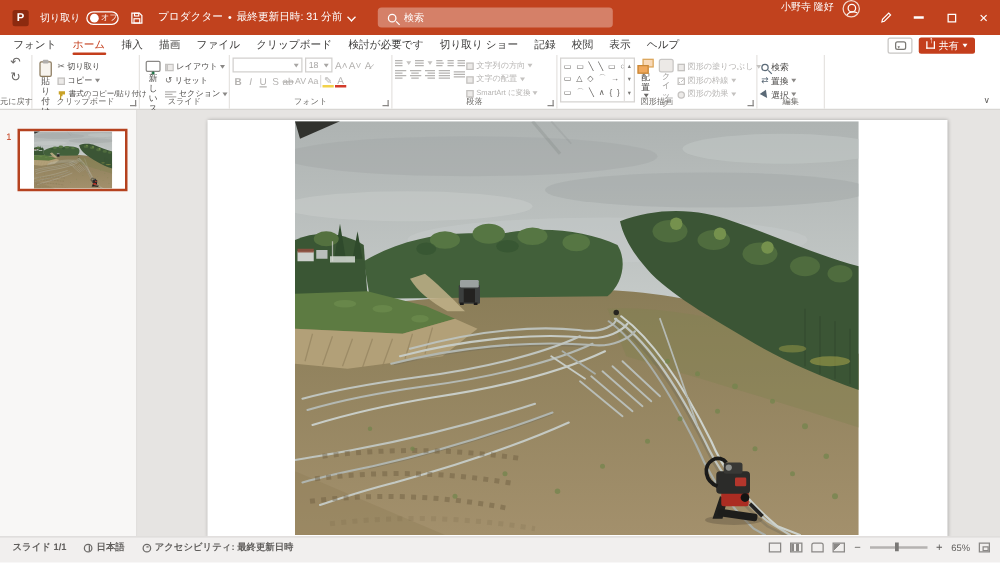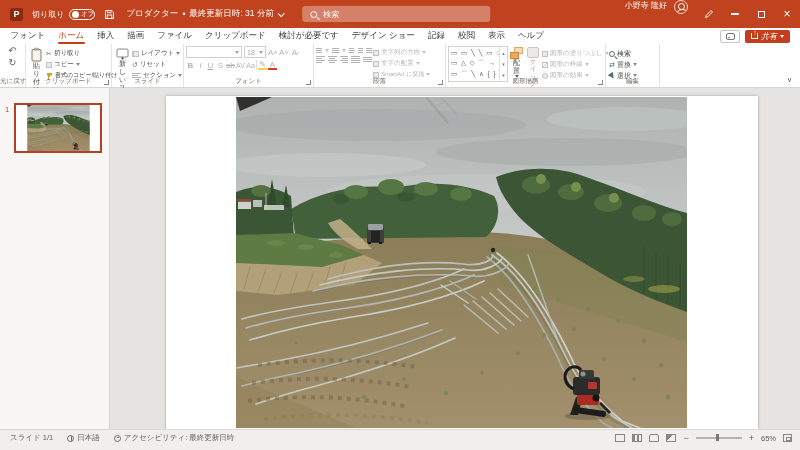--- a/index.html
+++ b/index.html
@@ -30,21 +30,21 @@
   .pen-ic { width:10px; height:10px; }
   .min-glyph { width:8px; height:1.3px; background:#fff; }
   .max-glyph { width:7px; height:7px; border:1.2px solid #fff; }
   .close-glyph { font-size:12px; color:#fff; line-height:1; }
 
   
   .tabrow { position:absolute; left:0; top:28px; width:800px; height:16px; background:#fff; display:flex; align-items:center; padding-left:4px; }
   .rtab { font-size:8.5px; color:#3b3a39; padding:0 6.5px; height:100%; display:flex; align-items:center; position:relative; white-space:nowrap; }
   .rtab.sel { color:#c43e1c; }
   .rtab.sel::after { content:""; position:absolute; left:6px; right:6px; bottom:0; height:2.4px; background:#c43e1c; border-radius:2px; }
-  .tabrow-right { margin-left:auto; display:flex; align-items:center; gap:5px; padding-right:10px;font-style:italic; }
+  .tabrow-right { margin-left:auto; display:flex; align-items:center; gap:5px; padding-right:20px; }
   .comment-btn { width:20px; height:13px; border:1px solid #c8c6c4; border-radius:2px; display:flex; align-items:center; justify-content:center; background:#fff; }
   .bubble { width:9px; height:7px; border:1px solid #7a7874; border-radius:2px; position:relative; }
   .bubble::after { content:""; position:absolute; left:1.5px; bottom:-2.6px; border:2.6px solid transparent; border-top-color:#7a7874; border-left-width:1.4px; border-right-width:1.4px; }
   .share-btn { height:13px; background:#c43e1c; border-radius:2px; color:#fff; font-size:8px; display:flex; align-items:center; gap:3px; padding:0 6px; }
   .share-glyph { width:7px; height:6px; border:1px solid #fff; border-top:none; position:relative; }
   .share-glyph::after { content:"↑"; position:absolute; font-size:7px; left:1.2px; top:-4.5px; color:#fff; }
   .caret { width:0; height:0; border-left:2.7px solid transparent; border-right:2.7px solid transparent; border-top:3px solid currentColor; display:inline-block; }
 
   
   .ribbon { position:absolute; left:0; top:44px; width:800px; height:44px; background:#fff; border-bottom:1px solid #d8d6d3; display:flex; }
@@ -78,21 +78,21 @@
   .slide-num { position:absolute; left:5px; top:17px; font-size:7.5px; color:#c43e1c; }
   .thumb { position:absolute; left:14px; top:15px; width:88px; height:50px; background:#fff; border:2px solid #b5421f; display:flex; align-items:center; justify-content:center; }
   .thumb svg { width:63px; height:46px; display:block; }
 
   .canvas { position:absolute; left:110px; top:88px; right:0; bottom:21px; background:#e6e4e2; }
   .slide { position:absolute; left:56px; top:8px; width:592px; height:334px; background:#fff; box-shadow:0 0 3px rgba(0,0,0,.28); }
   .slide-photo { position:absolute; left:70px; top:1px; width:451px; height:331px; display:block; }
 
   
   .statusbar { position:absolute; left:0; right:0; bottom:0; height:21px; background:#f1efee; border-top:1px solid #dbd9d7; display:flex; align-items:flex-start; padding:3px 8px 0 10px; font-size:7.5px; color:#5f5d5b; }
-  .sb-item { margin-right:14px; display:flex; align-items:center; gap:3px; white-space:nowrap; }
+  .sb-item { margin-right:14px; display:flex; align-items:center; gap:3px; white-space:nowrap;font-weight:bold; }
   .sb-right { margin-left:auto; display:flex; align-items:center; gap:7px; }
   .globe-ic { width:7px; height:7px; border:1px solid #6d6b69; border-radius:50%; position:relative; overflow:hidden; }
   .globe-ic::after { content:""; position:absolute; left:2.5px; top:-1px; width:2px; height:9px; border-left:1px solid #6d6b69; border-right:1px solid #6d6b69; }
   .acc-ic { width:7px; height:7px; border:1px solid #6d6b69; border-radius:50%; position:relative; }
   .acc-ic::after { content:""; position:absolute; left:2.2px; top:1px; width:1.6px; height:1.6px; background:#6d6b69; border-radius:50%; }
   .view-ic { width:10px; height:8px; border:1px solid #8a8886; display:inline-block; }
   .view-ic.v2 { background:repeating-linear-gradient(90deg,#8a8886 0 2px,transparent 2px 4px); }
   .view-ic.v3 { border-radius:2px 2px 0 0; }
   .view-ic.v4 { background:linear-gradient(135deg,#8a8886 40%,transparent 40%); }
   .zoom-slider { width:46px; height:1.5px; background:#b5b3b1; position:relative; }
@@ -296,21 +296,21 @@
   </div>
 
   <div class="tabrow">
     <span class="rtab">フォント</span>
     <span class="rtab sel">ホーム</span>
     <span class="rtab">挿入</span>
     <span class="rtab">描画</span>
     <span class="rtab">ファイル</span>
     <span class="rtab">クリップボード</span>
     <span class="rtab">検討が必要です</span>
-    <span class="rtab">デザイン ショー</span>
+    <span class="rtab">切り取り ショー</span>
     <span class="rtab">記録</span>
     <span class="rtab">校閲</span>
     <span class="rtab">表示</span>
     <span class="rtab">ヘルプ</span>
     <div class="tabrow-right">
       <div class="comment-btn">
           <span class="bubble"></span>
         </div>
       <div class="share-btn">
         <span class="share-glyph"></span>

